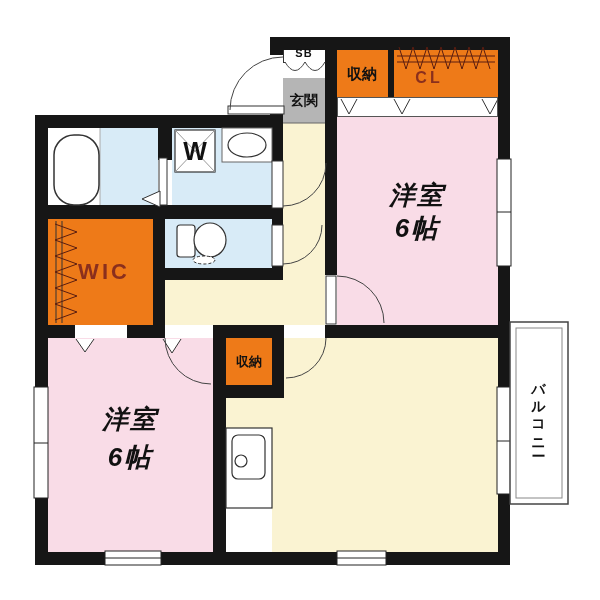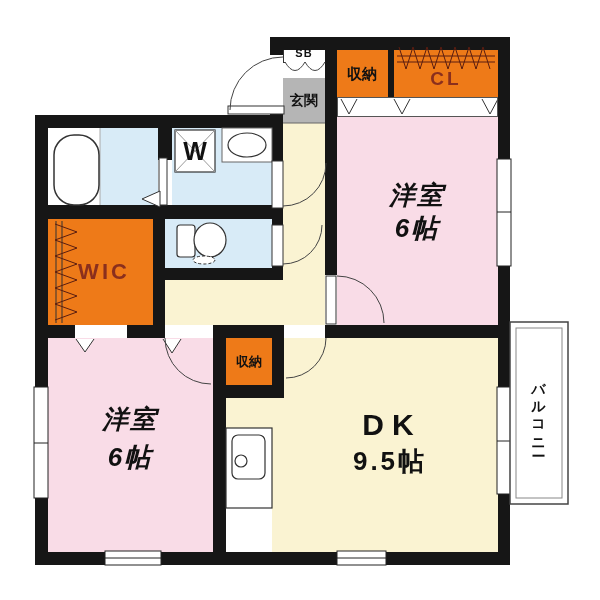--- a/index.html
+++ b/index.html
@@ -168,25 +168,23 @@
 
     <g>
       <rect x="510" y="322" width="58" height="182" fill="#fff" stroke="#444" stroke-width="1.5"></rect>
       <rect x="516" y="328" width="46" height="170" fill="none" stroke="#888" stroke-width="1"></rect>
     </g>
   </svg>
 
   <div class="lbl" style="left:304px;top:53px;font-size:11px;letter-spacing:1px;">SB</div>
   <div class="lbl" style="left:304px;top:100px;font-size:14px;">玄関</div>
   <div class="lbl" style="left:362px;top:73px;font-size:15px;">収納</div>
-  <div class="lbl closet" style="left:446px;top:78px;font-size:19px;letter-spacing:3px;">CL</div>
+  <div class="lbl closet" style="left:429px;top:78px;font-size:16px;letter-spacing:3px;">CL</div>
   <div class="lbl big" style="left:417px;top:195px;">洋室</div>
   <div class="lbl big" style="left:417px;top:228px;">6帖</div>
   <div class="lbl" style="left:195px;top:151px;font-size:25px;">W</div>
   <div class="lbl closet" style="left:104px;top:272px;font-size:22px;letter-spacing:3px;">WIC</div>
   <div class="lbl" style="left:249px;top:361px;font-size:13px;">収納</div>
   <div class="lbl big" style="left:130px;top:419px;">洋室</div>
   <div class="lbl big" style="left:130px;top:457px;">6帖</div>
-  <div class="lbl dk" style="left:392px;top:425px;">DK</div>
-  <div class="lbl dksize" style="left:390px;top:461px;">9.5帖</div>
   <div class="lbl vert" style="left:539px;top:412px;font-size:14px;">バルコニー</div>
 
 </div>
 
 </body></html>

